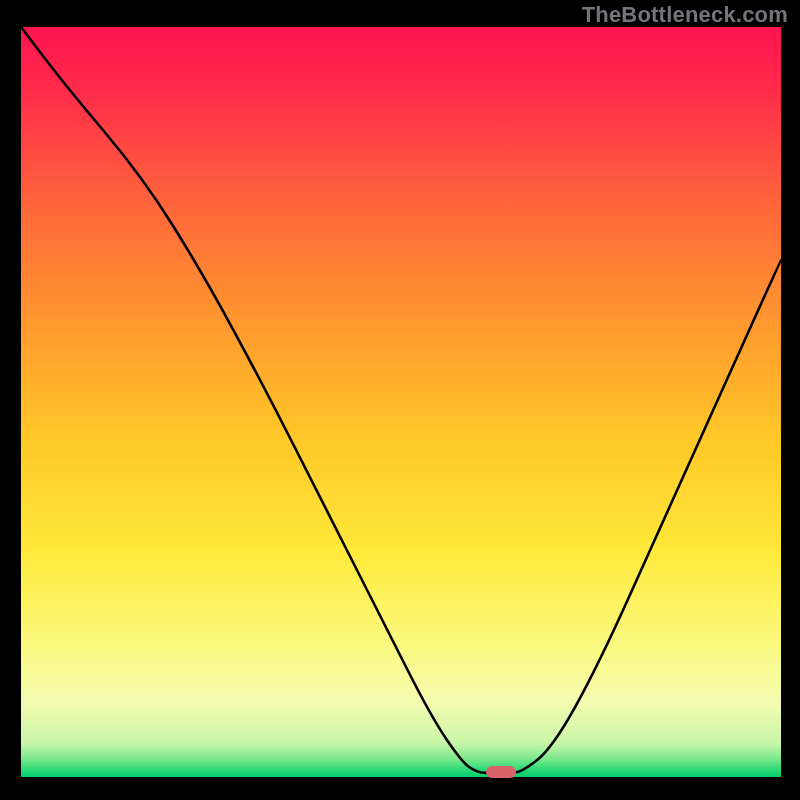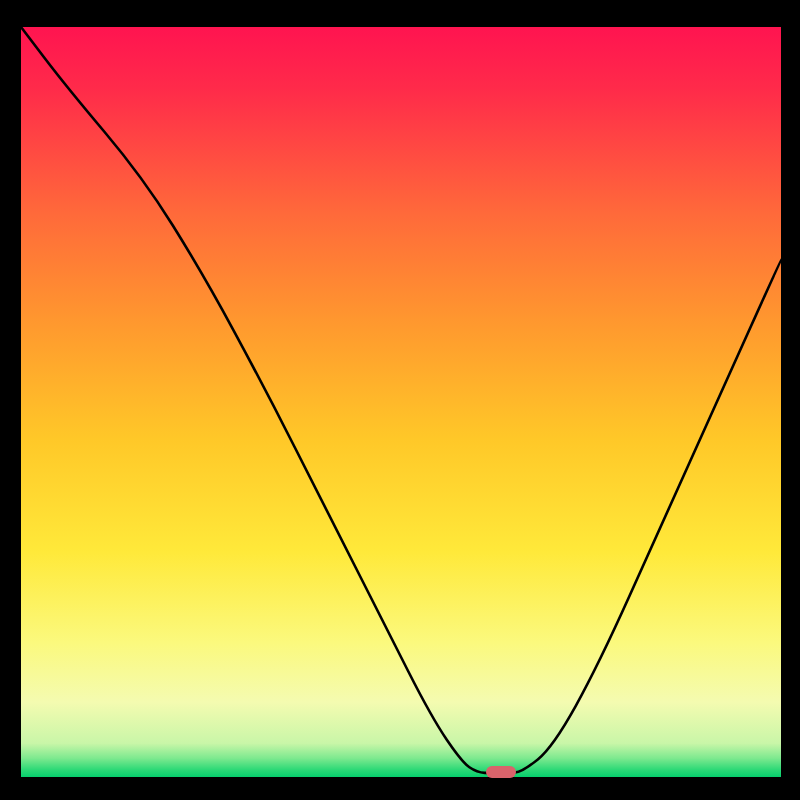--- a/index.html
+++ b/index.html
@@ -33,20 +33,21 @@
     left: 0;
     width: 800px;
     height: 800px;
     z-index: 2;
   }
 </style>
 </head>
 <body>
 <div class="wrap">
 
+  <div class="watermark">TheBottleneck.com</div>
 
   <svg class="plot" viewBox="0 0 800 800">
     <defs>
 
       <linearGradient id="bgGrad" x1="0" y1="0" x2="0" y2="1">
         <stop offset="0" stop-color="#ff1450"></stop>
         <stop offset="0.08" stop-color="#ff2a4a"></stop>
         <stop offset="0.25" stop-color="#ff6a3a"></stop>
         <stop offset="0.40" stop-color="#ff9a2e"></stop>
         <stop offset="0.55" stop-color="#ffc828"></stop>

